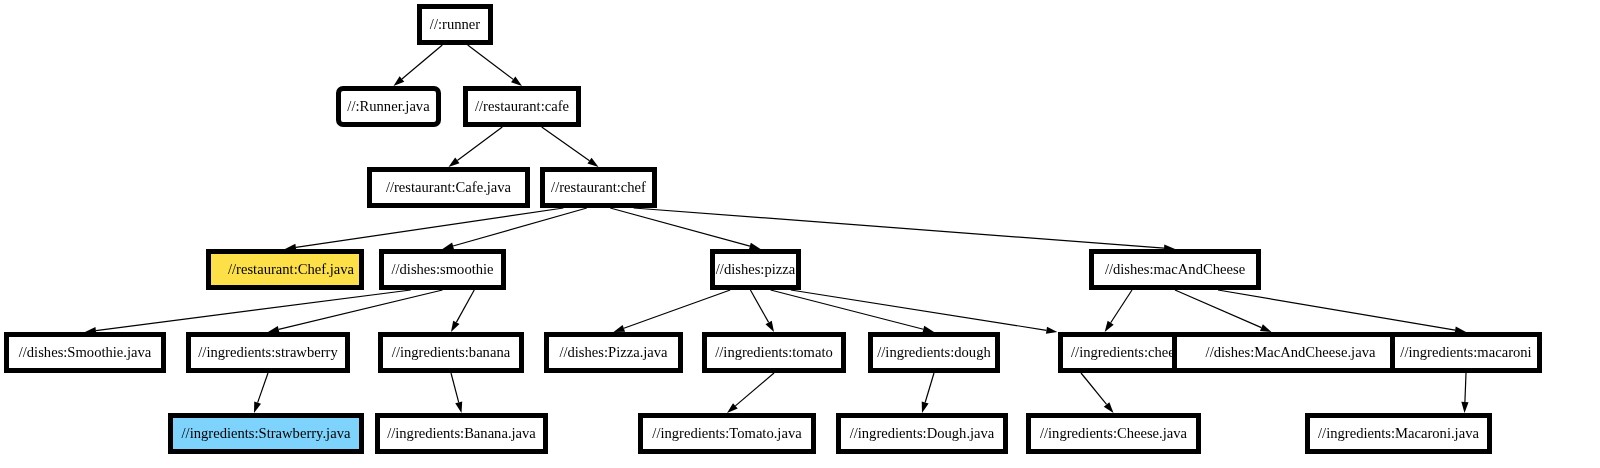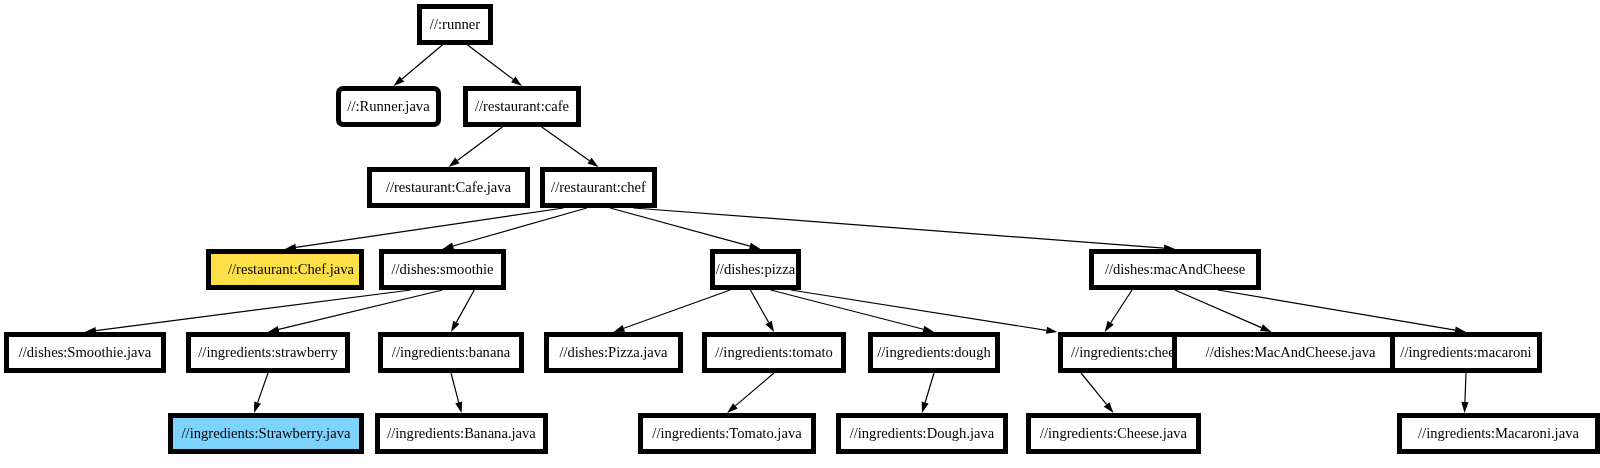--- a/index.html
+++ b/index.html
@@ -159,17 +159,17 @@
       </div>
       <div class="graph-node" style="left: 638px; top: 413px; width: 178px; height: 41px; border-color: rgb(0, 0, 0); background: rgb(255, 255, 255);">
         <span class="node-label">//ingredients:Tomato.java</span>
       </div>
       <div class="graph-node" style="left: 836px; top: 413px; width: 172px; height: 41px; border-color: rgb(0, 0, 0); background: rgb(255, 255, 255);">
         <span class="node-label">//ingredients:Dough.java</span>
       </div>
       <div class="graph-node" style="left: 1026px; top: 413px; width: 175px; height: 41px; border-color: rgb(0, 0, 0); background: rgb(255, 255, 255);">
         <span class="node-label">//ingredients:Cheese.java</span>
       </div>
-      <div class="graph-node" style="left: 1397px; top: 413px; width: 203px; height: 41px; border-color: rgb(0, 0, 0); background: rgb(255, 255, 255);">
+      <div class="graph-node" style="left: 1305px; top: 413px; width: 187px; height: 41px; border-color: rgb(0, 0, 0); background: rgb(255, 255, 255);">
         <span class="node-label">//ingredients:Macaroni.java</span>
       </div>
     </div>
 </div>
 
 </body></html>

